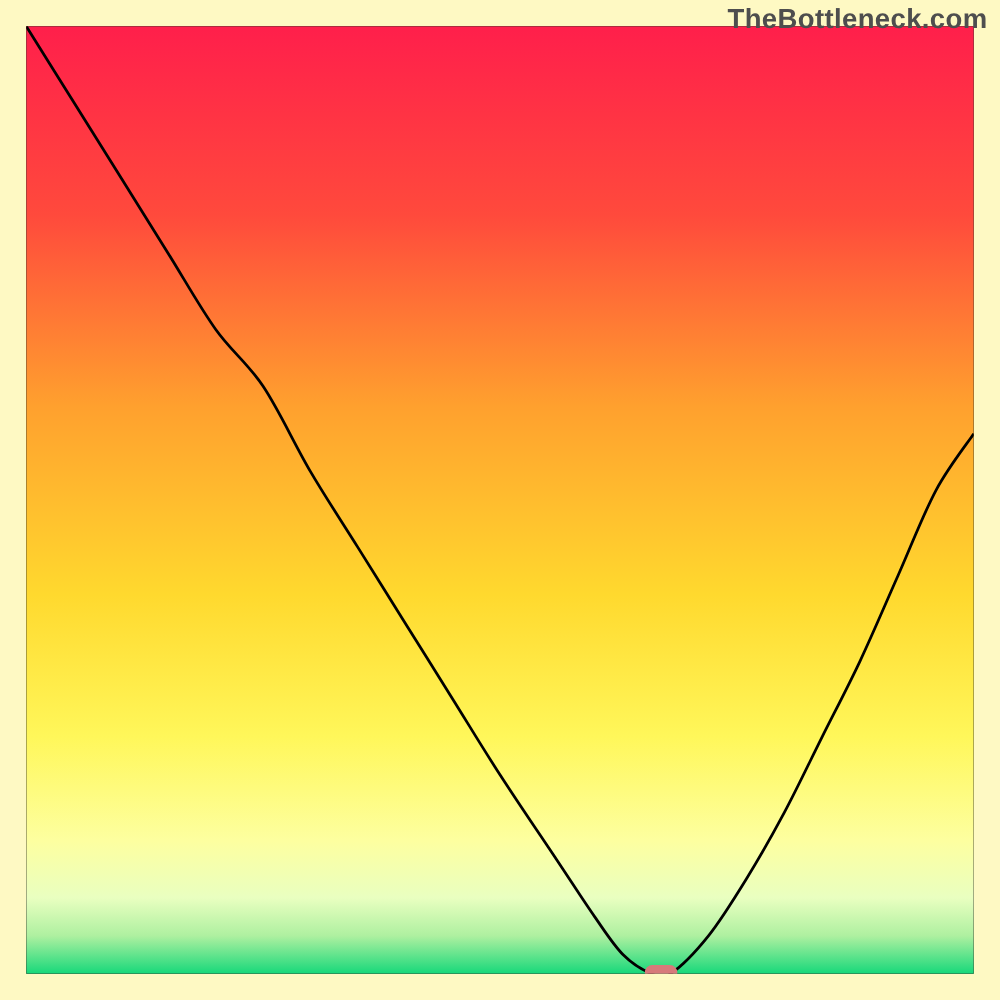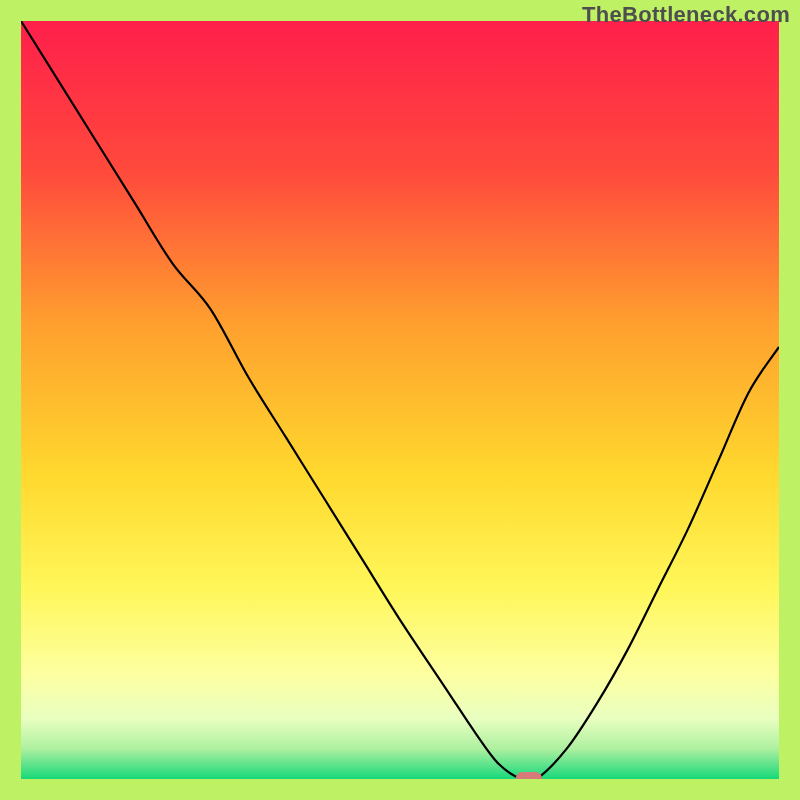--- a/index.html
+++ b/index.html
@@ -8,21 +8,21 @@
     width: 800px;
     height: 800px;
     background: #000;
     overflow: hidden;
     font-family: Arial, Helvetica, sans-serif;
   }
   .frame {
     position: relative;
     width: 800px;
     height: 800px;
-    background: #bef264;
+    background: #fef9c3;
   }
   .watermark {
     position: absolute;
     top: 2px;
     right: 10px;
     font-size: 22px;
     font-weight: 600;
     color: #4e4e4e;
     letter-spacing: 0.3px;
     z-index: 5;

